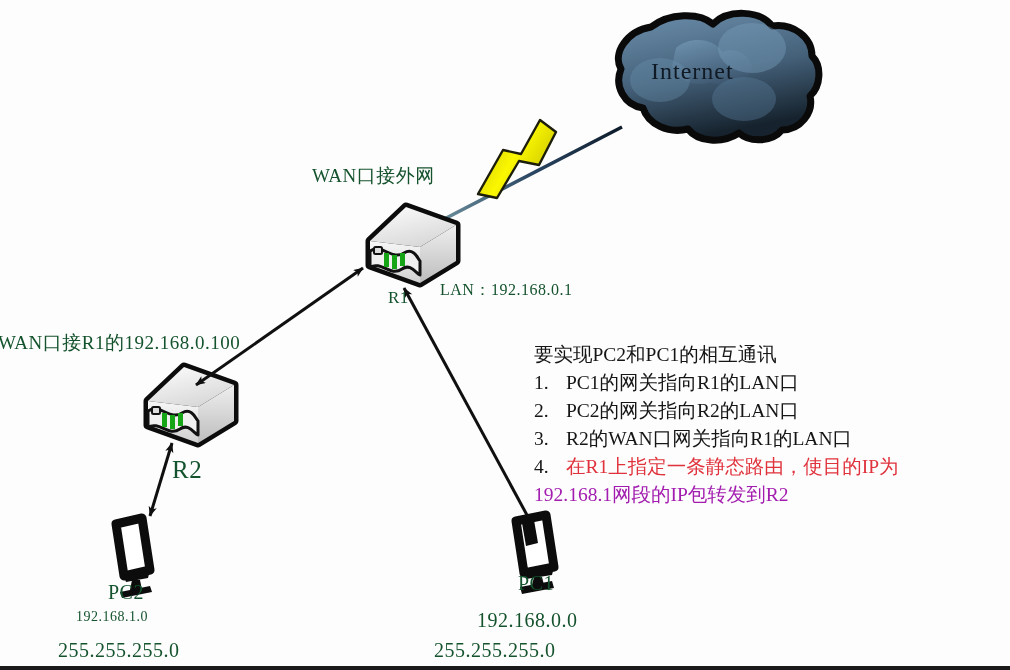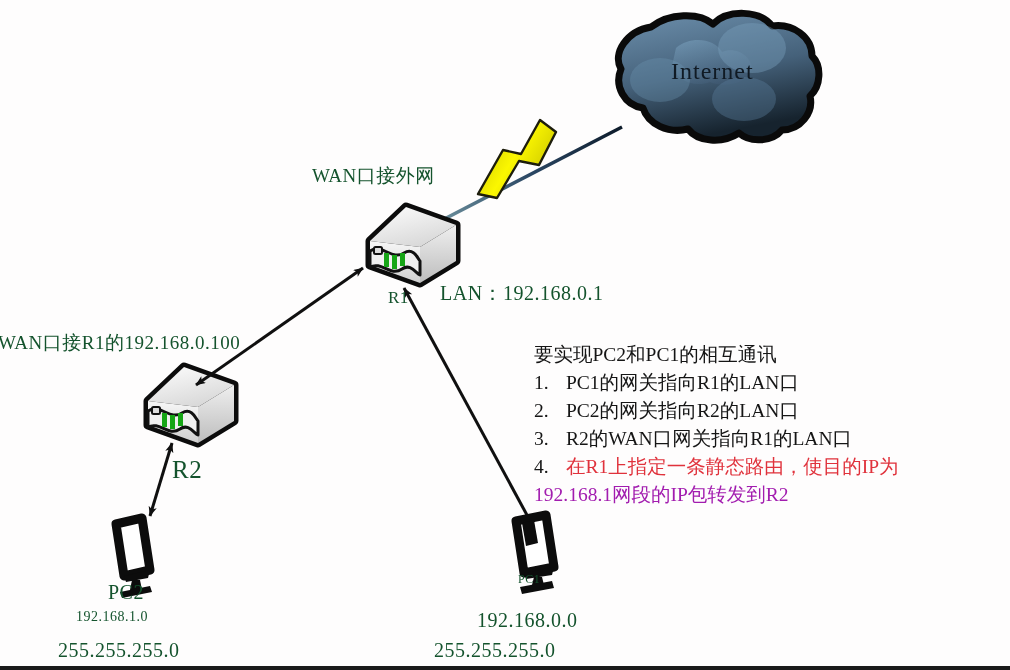--- a/index.html
+++ b/index.html
@@ -28,31 +28,31 @@
     position: absolute;
     color: #14532d;
     white-space: nowrap;
     letter-spacing: 0.5px;
     font-family: "Liberation Serif", "DejaVu Serif", serif;
   }
 
   
   #lbl-wan-r1      { left: 312px; top: 163px; font-size: 19px; }
   #lbl-r1-name     { left: 388px; top: 288px; font-size: 17px; }
-  #lbl-r1-lan      { left: 440px; top: 280px; font-size: 20px; }
+  #lbl-r1-lan      { left: 440px; top: 280px; font-size: 16px; }
 
   #lbl-wan-r2      { left: -2px;  top: 330px; font-size: 19px; }
   #lbl-r2-name     { left: 172px; top: 456px; font-size: 25px; }
   #lbl-r2-lan      { left: 225px; top: 448px; font-size: 20px; }
 
   #lbl-pc2-name    { left: 108px; top: 581px; font-size: 20px; }
   #lbl-pc2-net     { left: 76px;  top: 609px; font-size: 14px; }
   #lbl-pc2-mask    { left: 58px;  top: 639px; font-size: 20px; }
 
-  #lbl-pc1-name    { left: 518px; top: 572px; font-size: 12px; }
+  #lbl-pc1-name    { left: 518px; top: 572px; font-size: 20px; }
   #lbl-pc1-net     { left: 477px; top: 609px; font-size: 20px; }
   #lbl-pc1-mask    { left: 434px; top: 639px; font-size: 20px; }
 
   
   #notes {
     position: absolute;
     left: 534px;
     top: 341px;
     width: 430px;
     font-size: 19.5px;
@@ -79,21 +79,20 @@
 
   
   #lbl-internet {
     position: absolute;
     left: 651px;
     top: 58px;
     font-size: 24px;
     color: #101a24;
     letter-spacing: 1px;
     font-family: "Liberation Serif", "DejaVu Serif", serif;
-    margin-left: 20px;
   }
 </style>
 </head>
 <body>
 
 <div id="canvas">
 
   <svg id="svgroot" viewBox="0 0 1010 670">
     <defs>
       <linearGradient id="gradCloud" x1="0" y1="0" x2="0.3" y2="1">

